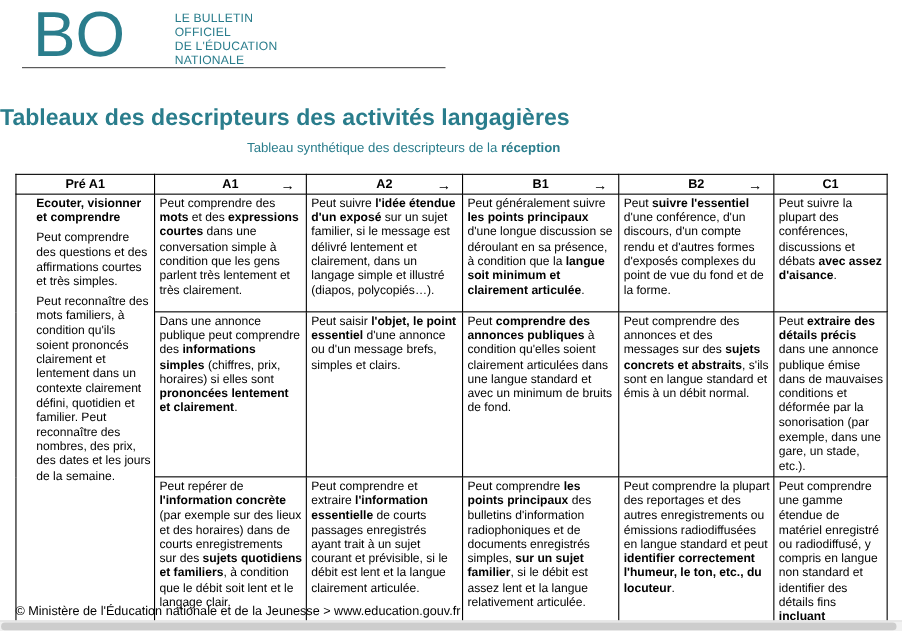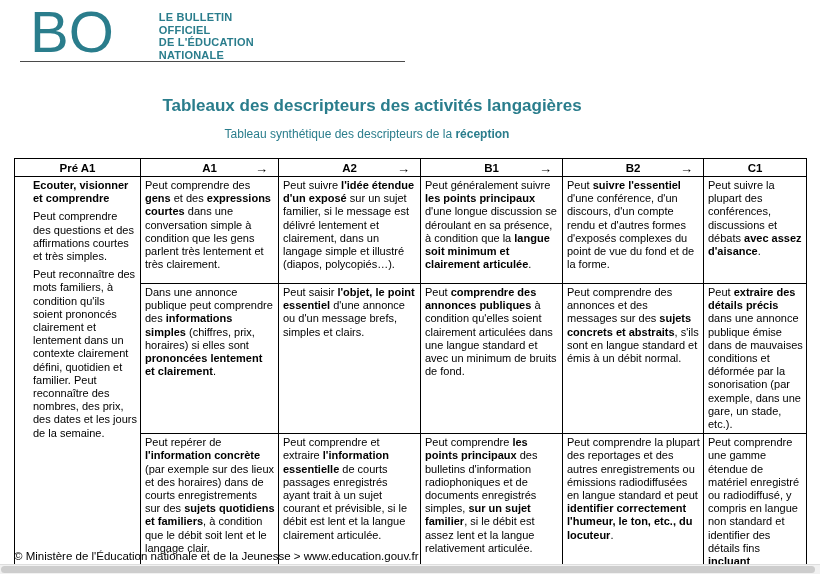--- a/index.html
+++ b/index.html
@@ -11,29 +11,29 @@
     font-family:"Liberation Sans", sans-serif;
   }
 
   
   .logo { position:absolute; left:30px; top:6px; display:flex; align-items:flex-start;gap:36px; }
   .logo-bo {
     font-size:58px; line-height:52px; font-weight:400; color:var(--accent);
     letter-spacing:0px;
   }
   .logo-text {
-    margin-left:9px; margin-top:5px; color:var(--accent); font-weight:bold;
+    margin-left:9px; margin-top:5px; color:var(--accent); font-weight:normal;
     font-size:11px; line-height:12.5px; letter-spacing:0.2px; white-space:pre-line;
   }
   .hdr-divider { position:absolute; left:20px; top:61px; width:385px; border-top:1.5px solid #4a4a4a; }
 
   
   .page-title {
-    position:absolute; top:96px; left:0; width:744px; text-align:center;
-    color:var(--accent); font-weight:bold; font-size:17px;
+    position:absolute; top:96px; left:0; width:744px; text-align:left;
+    color:var(--accent); font-weight:bold; font-size:21px;
   }
   .page-subtitle {
     position:absolute; top:127px; left:0; width:734px; text-align:center;
     color:var(--accent); font-size:12px;
   }
 
   
   .tbl-wrap { position:absolute; left:14px; top:158px; }
   table { border-collapse:collapse; table-layout:fixed; width:792px; }
   th, td { border:1px solid #000; }
@@ -119,21 +119,21 @@
         </th>
       </tr>
     </thead>
     <tbody>
       <tr>
         <td rowspan="3">
           <p><b>Ecouter, visionner et comprendre</b></p>
           <p>Peut comprendre des questions et des affirmations courtes et très simples.</p>
           <p>Peut reconnaître des mots familiers, à condition qu'ils soient prononcés clairement et lentement dans un contexte clairement défini, quotidien et familier. Peut reconnaître des nombres, des prix, des dates et les jours de la semaine.</p>
         </td>
-        <td>Peut comprendre des <b>gens</b> et des <b>expressions courtes</b> dans une conversation simple à condition que les gens parlent très lentement et très clairement.</td>
+        <td>Peut comprendre des <b>mots</b> et des <b>expressions courtes</b> dans une conversation simple à condition que les gens parlent très lentement et très clairement.</td>
         <td>Peut suivre <b>l'idée étendue d'un exposé</b> sur un sujet familier, si le message est délivré lentement et clairement, dans un langage simple et illustré (diapos, polycopiés…).</td>
         <td>Peut généralement suivre <b>les points principaux</b> d'une longue discussion se déroulant en sa présence, à condition que la <b>langue soit minimum et clairement articulée</b>.</td>
         <td>Peut <b>suivre l'essentiel</b> d'une conférence, d'un discours, d'un compte rendu et d'autres formes d'exposés complexes du point de vue du fond et de la forme.</td>
         <td>Peut suivre la plupart des conférences, discussions et débats <b>avec assez d'aisance</b>.</td>
       </tr>
       <tr>
         <td>Dans une annonce publique peut comprendre des <b>informations simples</b> (chiffres, prix, horaires) si elles sont <b>prononcées lentement et clairement</b>.</td>
         <td>Peut saisir <b>l'objet, le point essentiel</b> d'une annonce ou d'un message brefs, simples et clairs.</td>
         <td>Peut <b>comprendre des annonces publiques</b> à condition qu'elles soient clairement articulées dans une langue standard et avec un minimum de bruits de fond.</td>
         <td>Peut comprendre des annonces et des messages sur des <b>sujets concrets et abstraits</b>, s'ils sont en langue standard et émis à un débit normal.</td>

